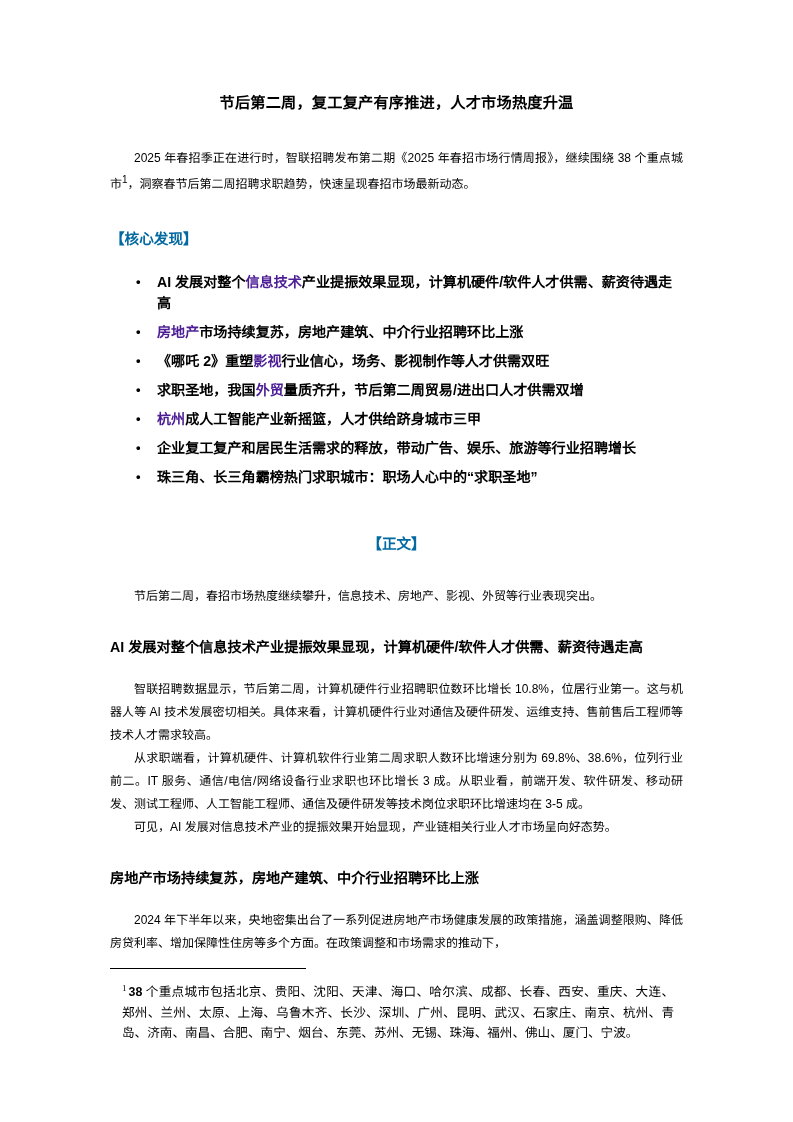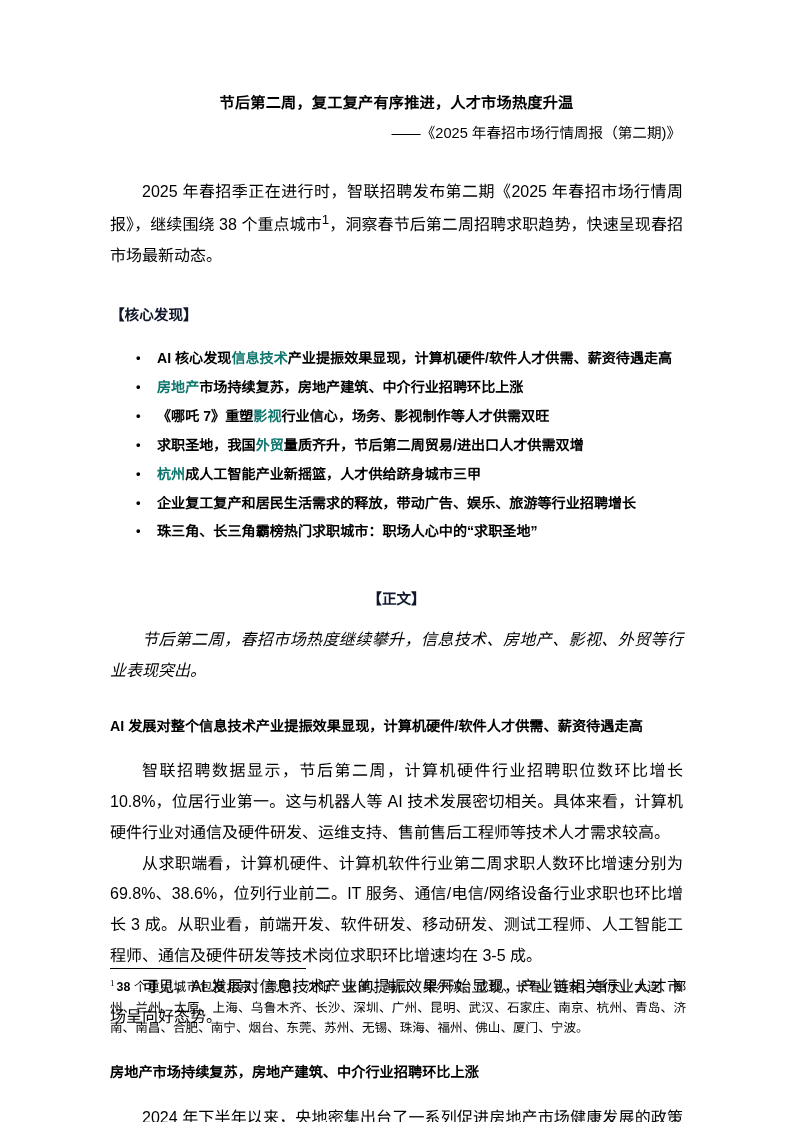--- a/index.html
+++ b/index.html
@@ -42,35 +42,35 @@
   .doc-subtitle {
     font-size: 14.6px;
     text-align: right;
     line-height: 1.5;
     margin: 0;
     padding-right: 2px;
   }
 
   
   .para {
-    font-size: 16px;
+    font-size: 12px;
     line-height: 1.92;
     text-align: justify;
     text-justify: inter-ideograph;
     margin: 0;
     text-indent: 2em;
   }
 
   .intro {
     margin-top: 32px;
   }
 
   
   .red-heading {
-    color: #0f172a;
+    color: #0369a1;
     font-weight: bold;
     font-size: 14.6px;
     line-height: 1.9;
     margin: 0;
   }
   .sec-core { margin-top: 30px; }
   .sec-body { margin-top: 36px; text-align: center; }
 
   
   ul.findings {
@@ -89,84 +89,83 @@
   ul.findings li::before {
     content: "\2022";
     position: absolute;
     left: 26px;
     top: 0;
     font-size: 13px;
     line-height: 1.52;
     color: #000000;
   }
   .kw {
-    color: #0f766e;
+    color: #4c1d95;
   }
 
   
   .sub-heading {
     font-size: 14.2px;
     font-weight: bold;
     line-height: 1.9;
     margin: 26px 0 0 0;
   }
   .sub-heading + .para { margin-top: 17px; }
 
-  .body-lead { margin-top: 11px; font-style: italic; }
+  .body-lead { margin-top: 26px; }
 
   
   .footnote-zone {
     position: absolute;
     left: 110px;
     top: 968px;
     width: 576px;
   }
   .footnote-rule {
     width: 196px;
     height: 0;
     border-top: 1px solid #000000;
     margin: 0 0 7px 0;
   }
   .footnote-text {
     font-family: "Liberation Serif", "DejaVu Serif", serif;
     font-size: 12.6px;
     line-height: 1.62;
     text-align: justify;
     text-justify: inter-ideograph;
-    margin: 0;
+    margin: 12px;
   }
   .footnote-text sup {
     font-size: 9px;
     vertical-align: super;
     margin-right: 2px;
   }
   .fn-num {
     font-family: "Liberation Sans", "DejaVu Sans", sans-serif;
     font-weight: bold;
     font-size: 12.4px;
   }
 </style>
 </head>
 <body>
 
 <div class="page">
   <div class="content">
 
     <h1 class="doc-title">节后第二周，复工复产有序推进，人才市场热度升温</h1>
 
-    <p class="doc-subtitle">——《2025 年春招市场行情周报（第二期)》</p>
 
     <p class="para intro"><span>2025 年春招季正在进行时，智联招聘发布第二期《2025 年春招市场行情周报》，继续围绕 38 个重点城市</span><sup>1</sup><span>，洞察春节后第二周招聘求职趋势，快速呈现春招市场最新动态。</span></p>
 
     <p class="red-heading sec-core">【核心发现】</p>
 
     <ul class="findings">
-      <li><span>AI 核心发现</span><span class="kw">信息技术</span><span>产业提振效果显现，计算机硬件/软件人才供需、薪资待遇走高</span></li>
+      <li><span>AI 发展对整个</span><span class="kw">信息技术</span><span>产业提振效果显现，计算机硬件/软件人才供需、薪资待遇走高</span></li>
       <li><span></span><span class="kw">房地产</span><span>市场持续复苏，房地产建筑、中介行业招聘环比上涨</span></li>
-      <li><span>《哪吒 7》重塑</span><span class="kw">影视</span><span>行业信心，场务、影视制作等人才供需双旺</span></li>
+      <li><span>《哪吒 2》重塑</span><span class="kw">影视</span><span>行业信心，场务、影视制作等人才供需双旺</span></li>
       <li><span>求职圣地，我国</span><span class="kw">外贸</span><span>量质齐升，节后第二周贸易/进出口人才供需双增</span></li>
       <li><span></span><span class="kw">杭州</span><span>成人工智能产业新摇篮，人才供给跻身城市三甲</span></li>
       <li><span>企业复工复产和居民生活需求的释放，带动广告、娱乐、旅游等行业招聘增长</span><span class="kw"></span><span></span></li>
       <li><span>珠三角、长三角霸榜热门求职城市：职场人心中的“求职圣地”</span><span class="kw"></span><span></span></li>
     </ul>
 
     <p class="red-heading sec-body">【正文】</p>
 
     <p class="para body-lead">节后第二周，春招市场热度继续攀升，信息技术、房地产、影视、外贸等行业表现突出。</p>
 

